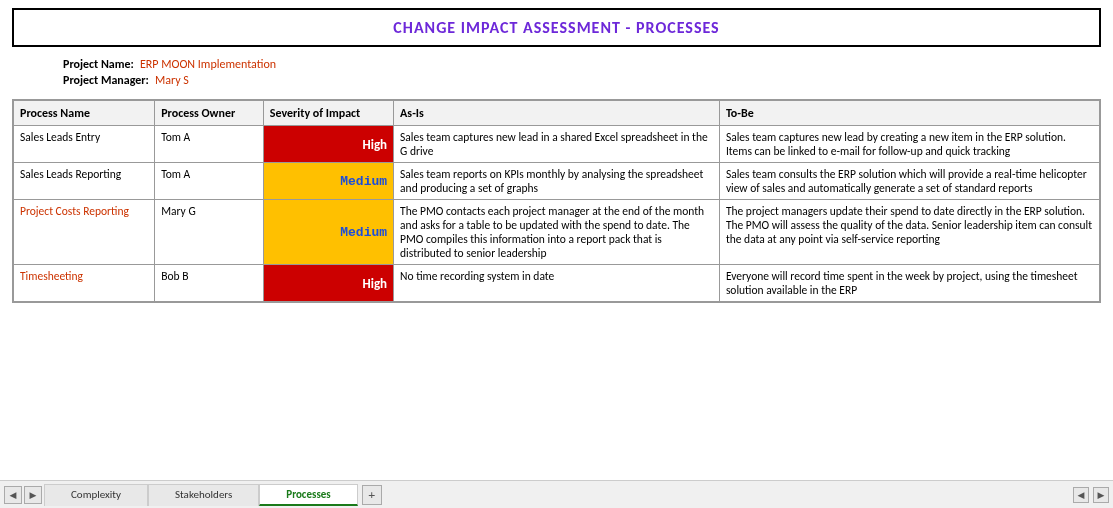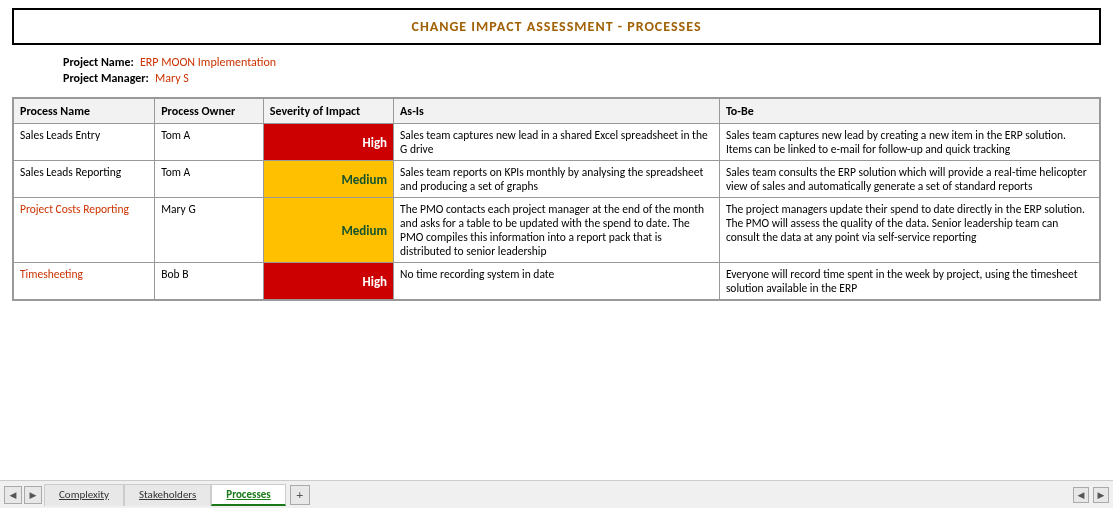--- a/index.html
+++ b/index.html
@@ -21,23 +21,23 @@
     }
 
     .title-box {
       border: 2px solid #000;
       text-align: center;
       padding: 8px;
       margin-bottom: 10px;
     }
 
     .title-text {
-      font-size: 14px;
-      font-weight: bold;
-      color: #a16207;
+      font-size: 16px;
+      font-weight: bold;
+      color: #6d28d9;
       letter-spacing: 1px;
     }
 
     .meta-section {
       display: flex;
       justify-content: space-between;
       margin-bottom: 12px;
       padding: 0 4px;
     }
 
@@ -102,21 +102,22 @@
       font-size: 13px;
       color: #fff;
     }
 
     .severity-high {
       background: #cc0000;
     }
 
     .severity-medium {
       background: #ffc000;
-      color: #14532d;
+      color: #1d4ed8;
+      font-family: Liberation Mono, monospace;
     }
 
     .col-process { width: 13%; }
     .col-owner { width: 10%; }
     .col-severity { width: 12%; }
     .col-asis { width: 30%; }
     .col-tobe { width: 35%; }
 
     
     .tab-bar {
@@ -142,28 +143,27 @@
       color: #555;
       margin-right: 2px;
     }
 
     .tabs-list {
       display: flex;
       gap: 0;
     }
 
     .tab-item {
-      padding: 3px 14px;
+      padding: 3px 26px;
       border: 1px solid #ccc;
       background: #e8e8e8;
       font-size: 11px;
       cursor: pointer;
       color: #333;
       border-bottom: none;
-      text-decoration: underline;
     }
 
     .tab-item.active {
       background: #fff;
       color: #1a7a1a;
       font-weight: bold;
       border-bottom: 2px solid #1a7a1a;
     }
 
     .tab-add {
@@ -253,21 +253,21 @@
             <td>Tom A</td>
             <td class="severity-cell severity-medium">Medium</td>
             <td>Sales team reports on KPIs monthly by analysing the spreadsheet and producing a set of graphs</td>
             <td>Sales team consults the ERP solution which will provide a real-time helicopter view of sales and automatically generate a set of standard reports</td>
           </tr>
           <tr>
             <td style="color: rgb(204, 51, 0);">Project Costs Reporting</td>
             <td>Mary G</td>
             <td class="severity-cell severity-medium">Medium</td>
             <td>The PMO contacts each project manager at the end of the month and asks for a table to be updated with the spend to date. The PMO compiles this information into a report pack that is distributed to senior leadership</td>
-            <td>The project managers update their spend to date directly in the ERP solution. The PMO will assess the quality of the data. Senior leadership team can consult the data at any point via self-service reporting</td>
+            <td>The project managers update their spend to date directly in the ERP solution. The PMO will assess the quality of the data. Senior leadership item can consult the data at any point via self-service reporting</td>
           </tr>
           <tr>
             <td style="color: rgb(204, 51, 0); margin-left: 20px;">Timesheeting</td>
             <td>Bob B</td>
             <td class="severity-cell severity-high">High</td>
             <td>No time recording system in date</td>
             <td>Everyone will record time spent in the week by project, using the timesheet solution available in the ERP</td>
           </tr>
         </tbody>
     </table>

